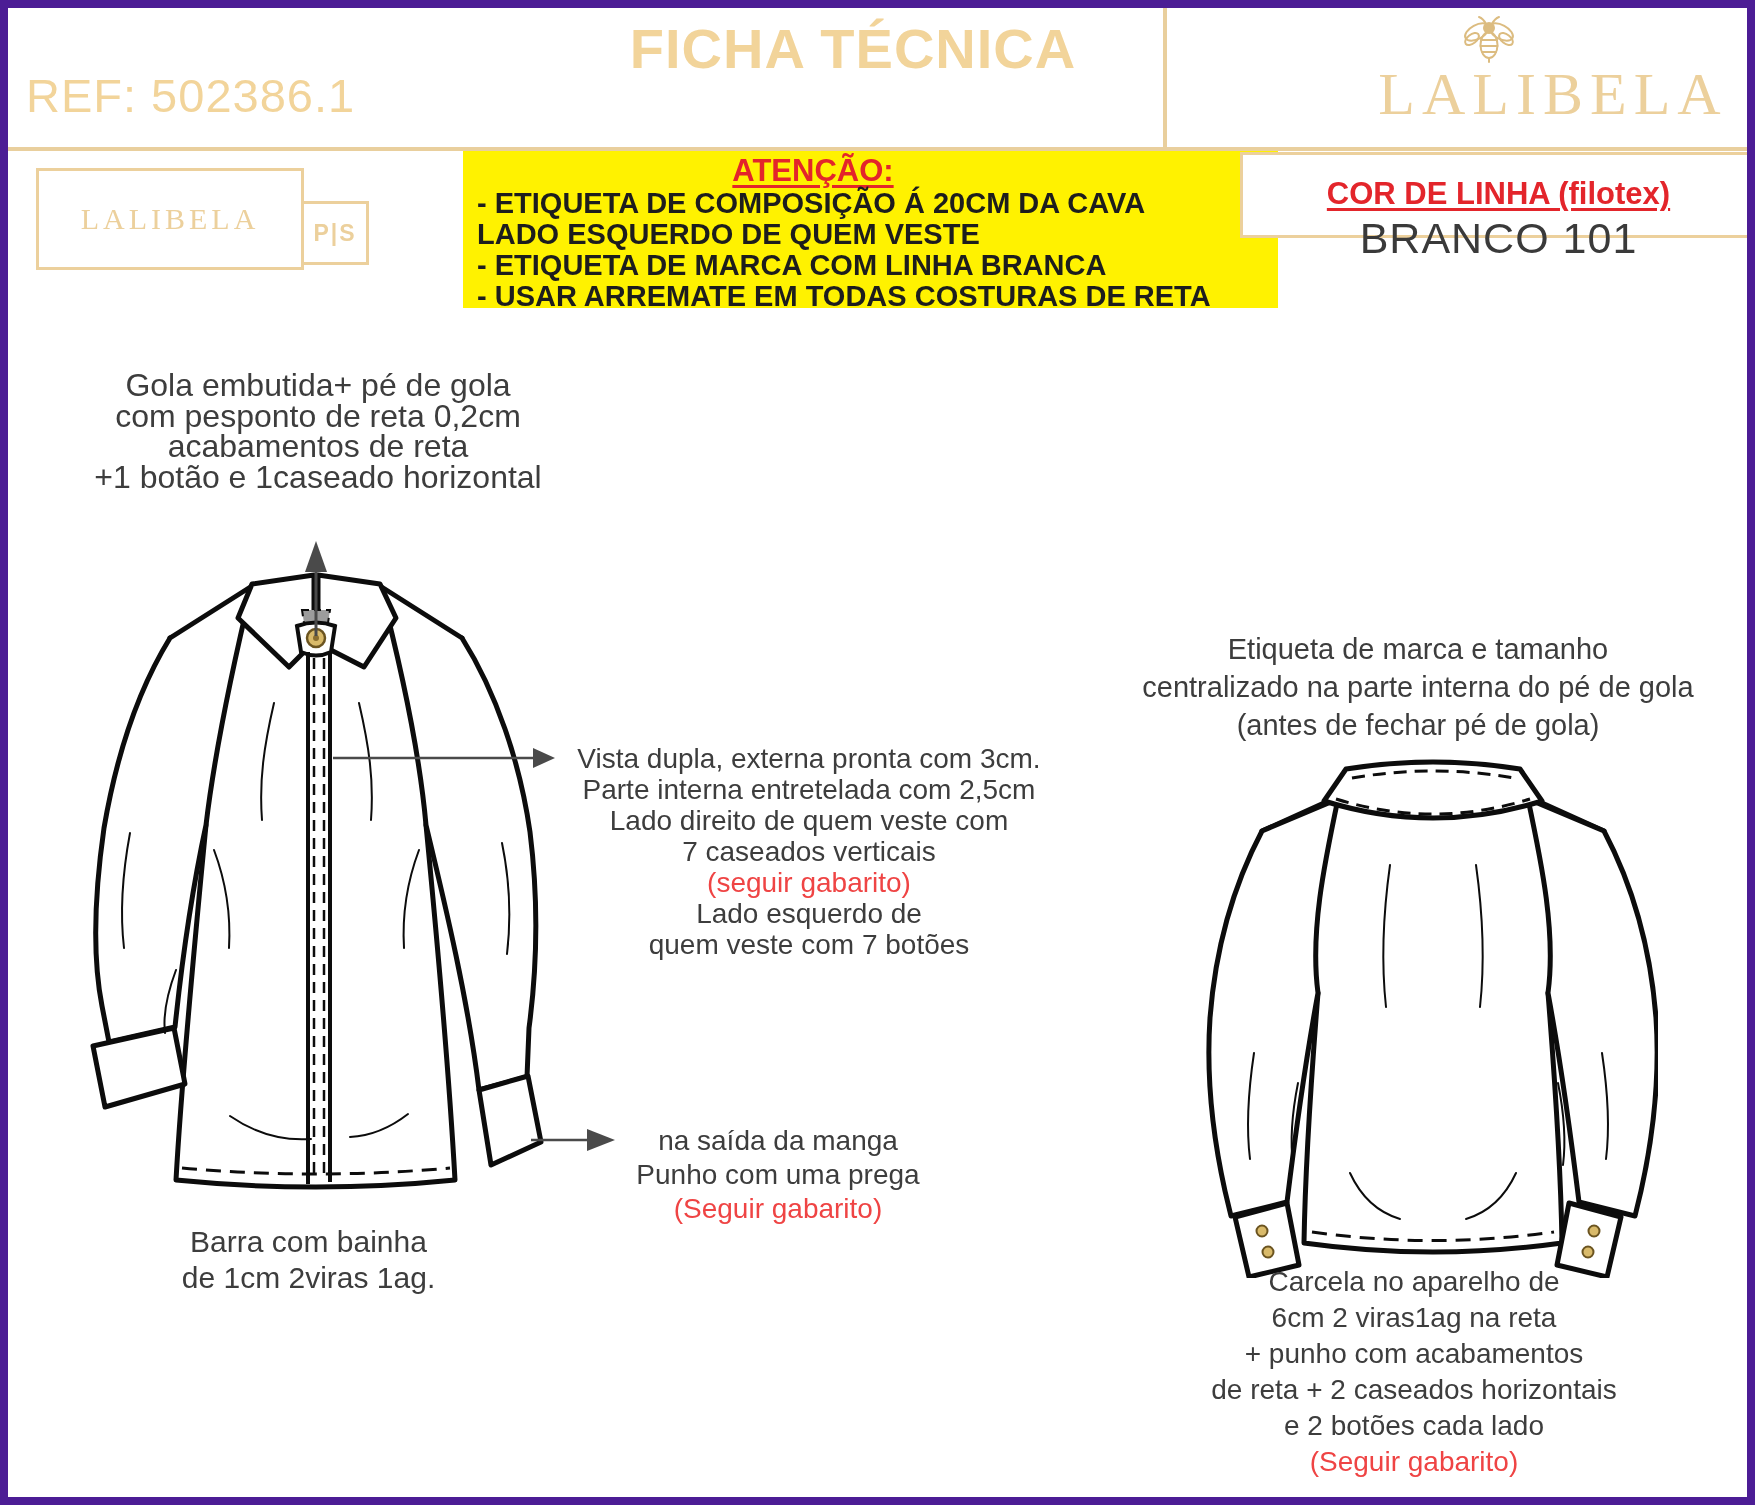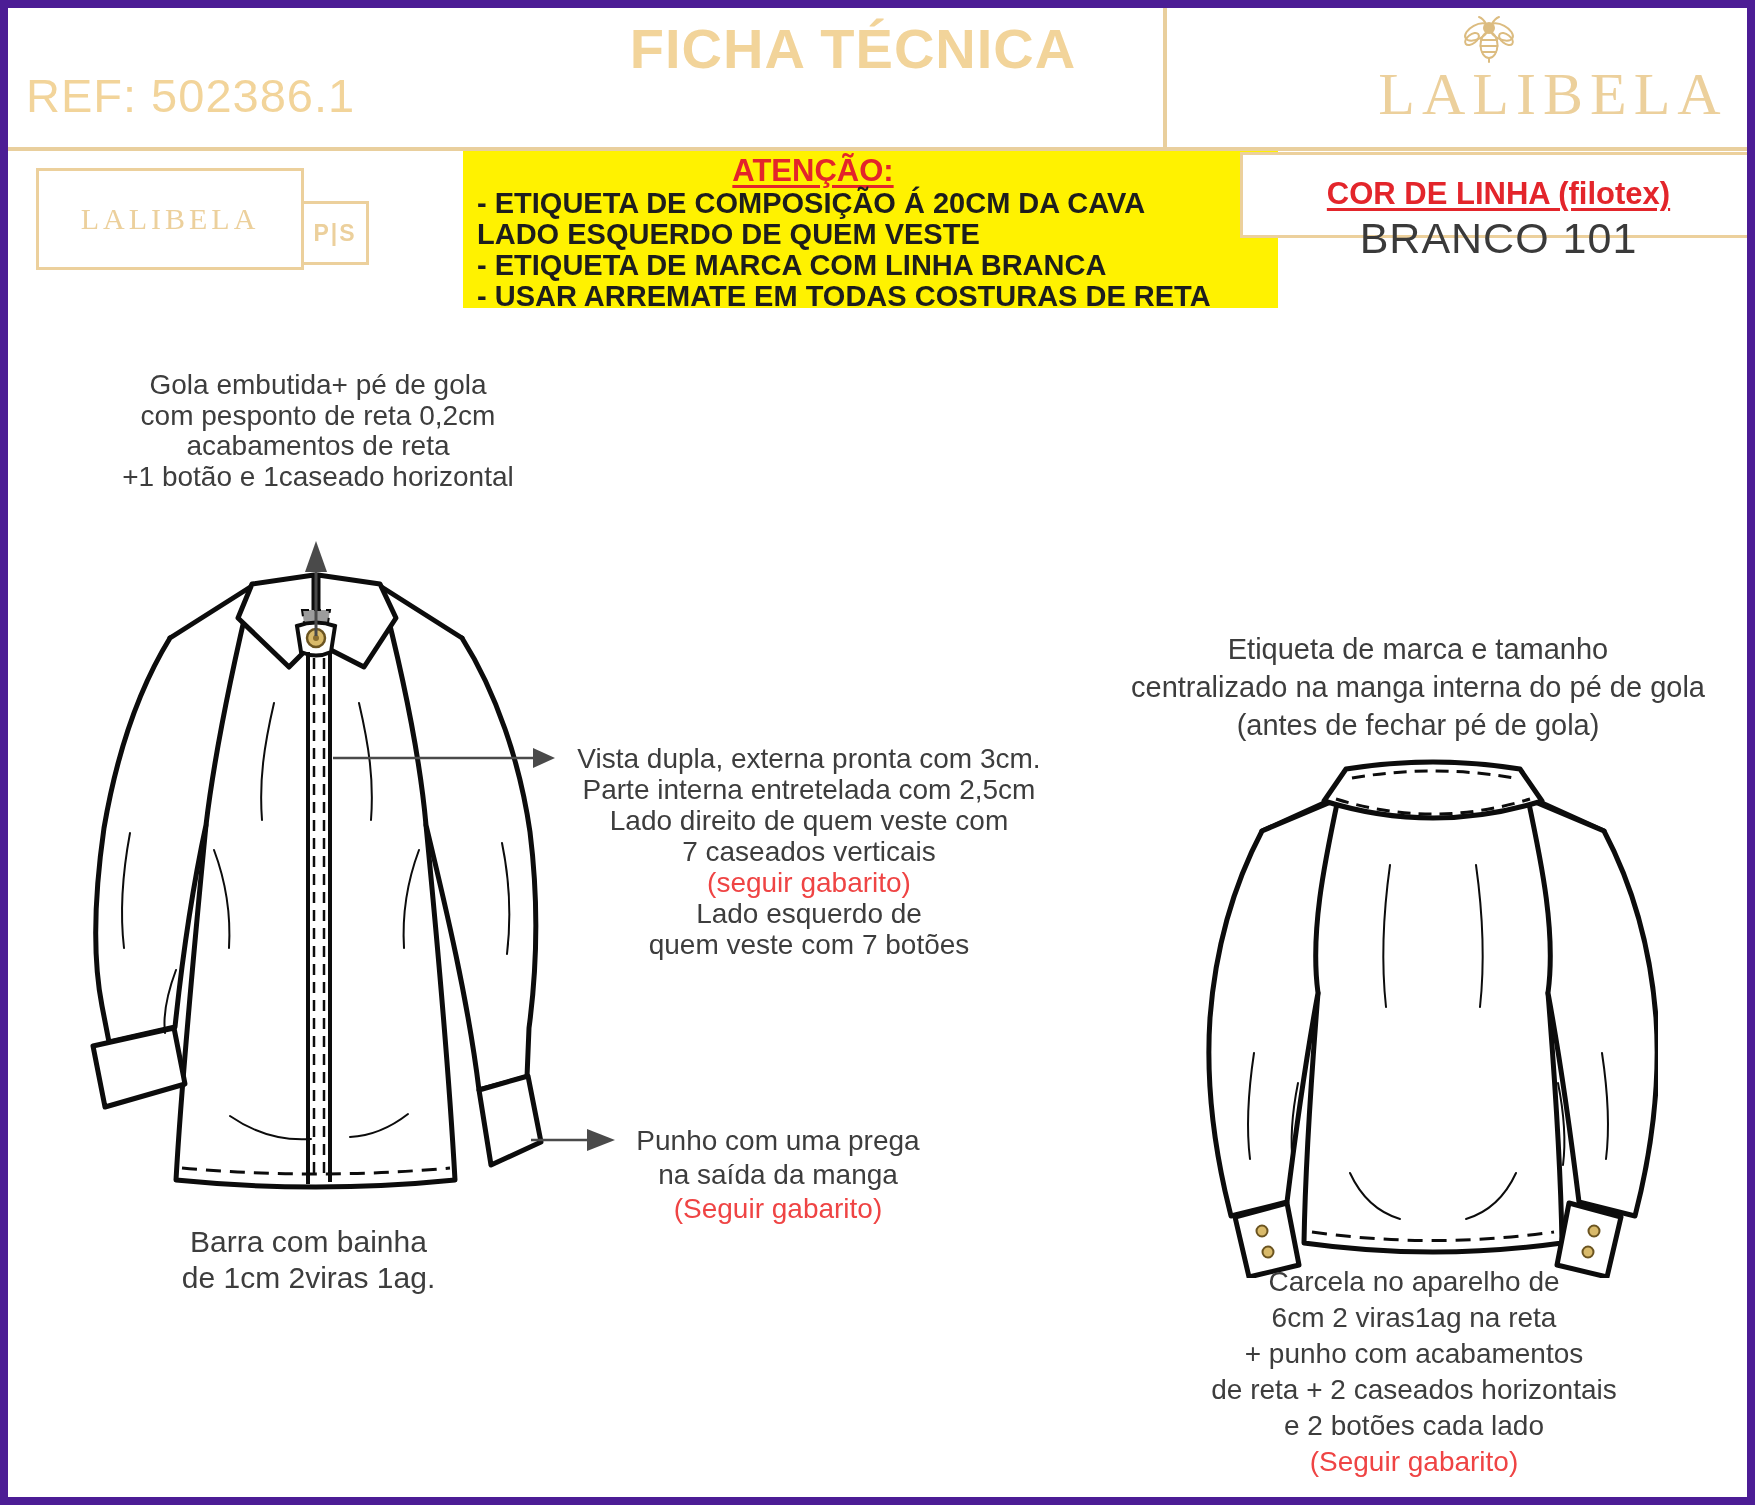--- a/index.html
+++ b/index.html
@@ -29,21 +29,21 @@
   .attention-line{font-size:29px;font-weight:bold;color:#1d1d1d;line-height:31px;padding-left:14px;white-space:nowrap;}
   
   .thread-box{left:1232px;top:144px;width:517px;height:86px;border:3px solid #ecd09c;box-sizing:border-box;background:#fff;text-align:center;}
   .thread-title{margin-top:21px;font-size:31px;font-weight:bold;color:#e3252b;
     text-decoration:underline;text-decoration-thickness:3px;text-underline-offset:4px;}
   .thread-value{margin-top:2px;font-size:43px;color:#3a3a3a;letter-spacing:1px;}
   
   .note{position:absolute;text-align:center;color:#3d3d3d;}
   .note div{white-space:nowrap;}
   .note .red{color:#ef4444;}
-  .note-collar{left:85px;top:362px;width:450px;font-size:28px;line-height:30.5px;}
+  .note-collar{left:85px;top:362px;width:450px;font-size:32px;line-height:30.5px;}
   .note-placket{left:562px;top:735px;width:478px;font-size:28px;line-height:31px;}
   .note-cuff{left:590px;top:1116px;width:360px;font-size:28px;line-height:34px;}
   .note-hem{left:128px;top:1216px;width:345px;font-size:30px;line-height:36px;}
   .note-label{left:1080px;top:622px;width:660px;font-size:29px;line-height:38px;}
   .note-carcela{left:1126px;top:1256px;width:560px;font-size:28px;line-height:36px;}
 </style>
 </head>
 <body>
 
 <div class="page">
@@ -142,33 +142,33 @@
     <div class="red">(seguir gabarito)</div>
     <div>Lado esquerdo de</div>
     <div>quem veste com 7 botões</div>
   </div>
 
   <svg class="abs" style="left:523px;top:1112px" width="88" height="40" viewBox="0 0 88 40">
     <line x1="0" y1="20" x2="58" y2="20" stroke="#4a4a4a" stroke-width="2.5"></line>
     <polygon points="84,20 56,9 56,31" fill="#4a4a4a"></polygon>
   </svg>
   <div class="note note-cuff">
+    <div>na saída da manga</div>
     <div>Punho com uma prega</div>
-    <div>na saída da manga</div>
     <div class="red">(Seguir gabarito)</div>
   </div>
 
   <div class="note note-hem">
     <div>Barra com bainha</div>
     <div>de 1cm 2viras 1ag.</div>
   </div>
 
   <div class="note note-label">
     <div>Etiqueta de marca e tamanho</div>
-    <div>centralizado na manga interna do pé de gola</div>
+    <div>centralizado na parte interna do pé de gola</div>
     <div>(antes de fechar pé de gola)</div>
   </div>
 
   <svg class="abs" style="left:1190px;top:745px" width="460" height="525" viewBox="0 0 460 525">
     <g fill="#ffffff" stroke="#0c0c0c" stroke-width="5" stroke-linejoin="round" stroke-linecap="round">
       <path d="M 126,50 L 64,78 C 84,150 106,195 120,240 C 112,340 107,430 106,490 Q 235,508 364,490 C 363,430 358,340 350,240 C 364,195 386,150 406,78 L 344,50 Q 235,30 126,50 Z"></path>
       <path d="M 140,46 L 64,78 C 34,135 17,200 12,265 C 8,325 15,384 27,438 L 33,463 L 89,449 C 96,392 106,316 120,240 C 112,180 126,112 140,46 Z"></path>
       <path d="M 330,46 L 406,78 C 436,135 453,200 458,265 C 462,325 455,384 443,438 L 437,463 L 381,449 C 374,392 364,316 350,240 C 358,180 344,112 330,46 Z"></path>
       <path d="M 37,464 L 89,450 L 101,512 L 51,524 Z"></path>
       <path d="M 371,450 L 423,464 L 409,524 L 359,512 Z"></path>

